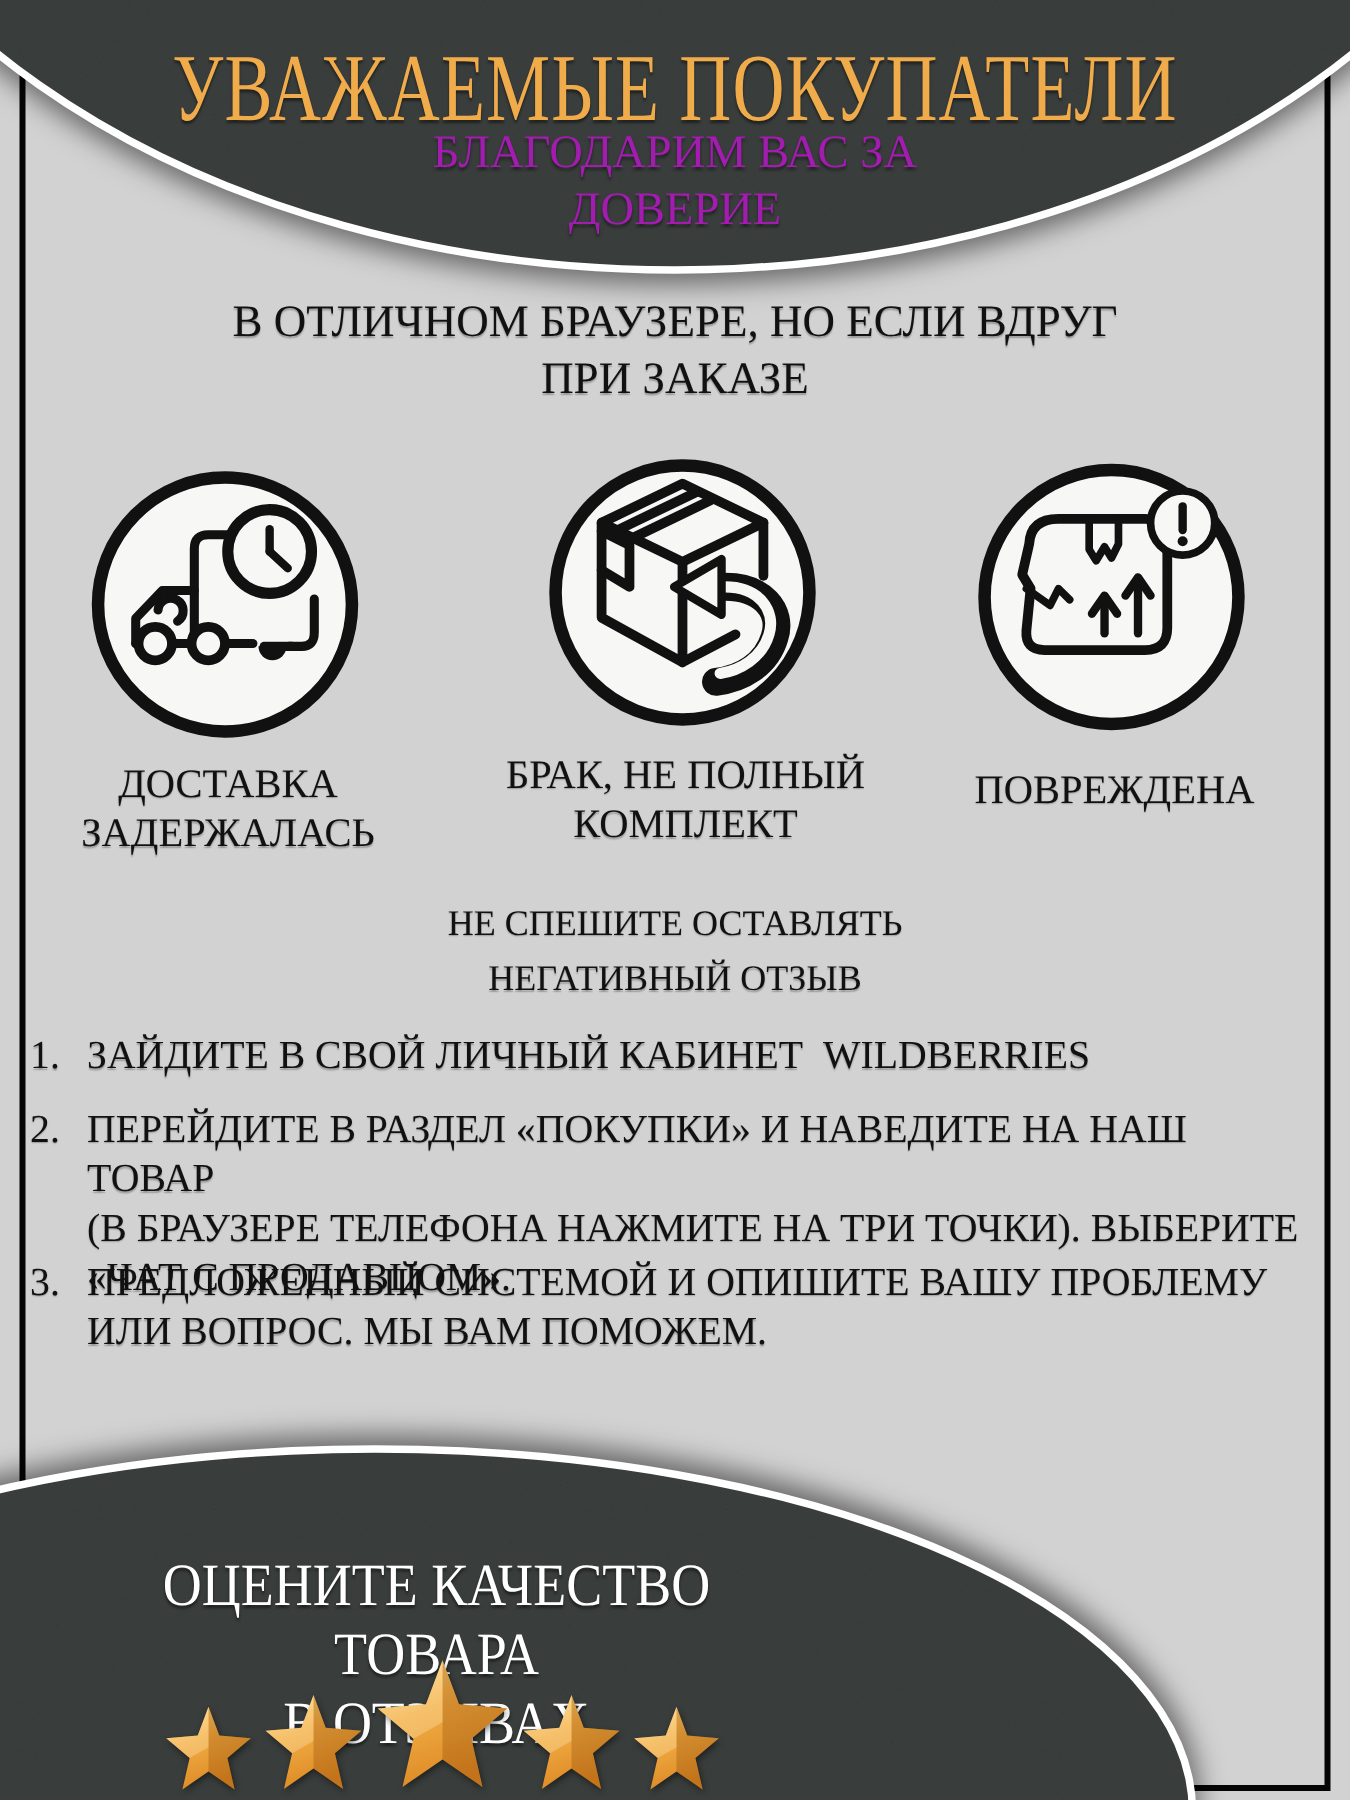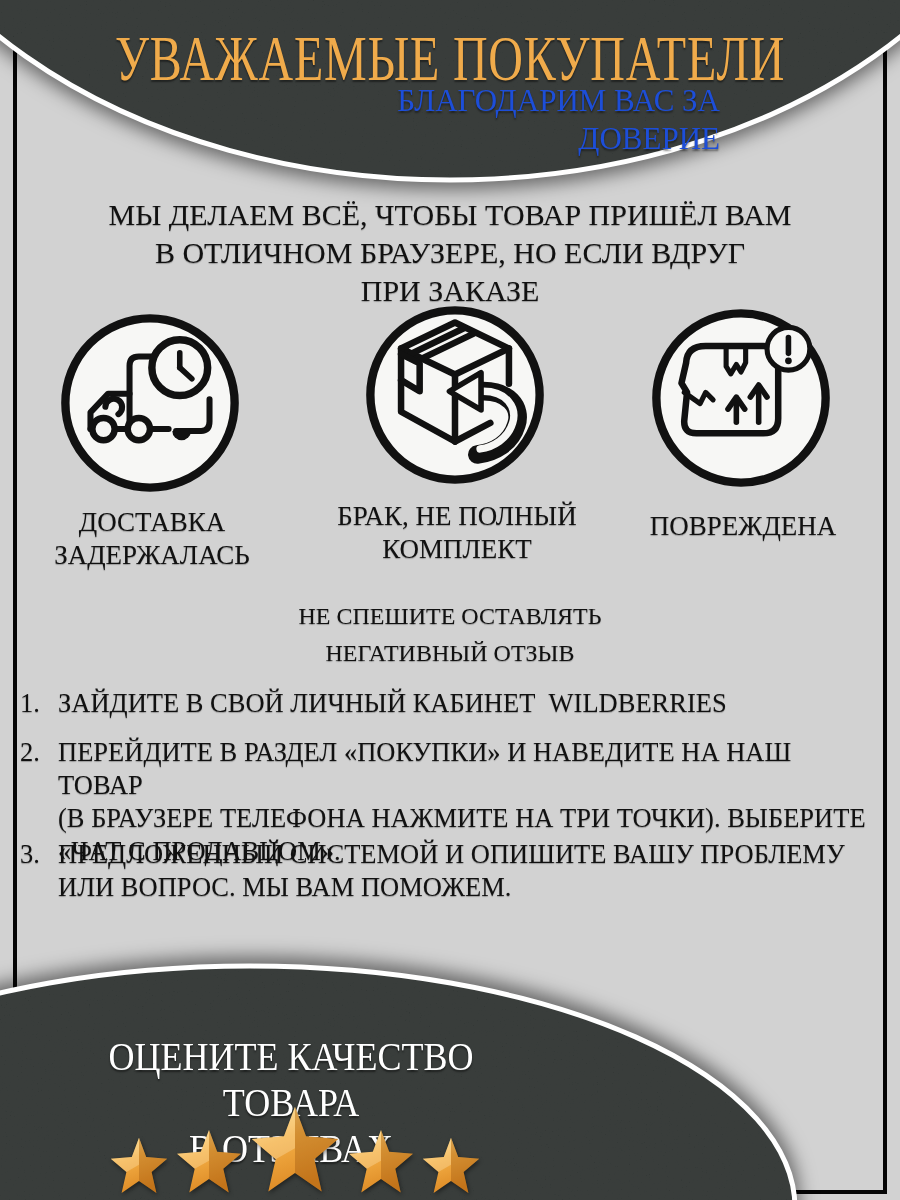--- a/index.html
+++ b/index.html
@@ -10,22 +10,22 @@
   
   .frame{left:13px;top:10px;width:866px;height:1176px;border:4px solid #050505;z-index:1;}
   
   .curve-svg{left:0;z-index:2;overflow:visible;}
   .hdr-shadow{filter:drop-shadow(0 7px 9px rgba(0,0,0,0.50));}
   .ftr-shadow{filter:drop-shadow(2px -7px 9px rgba(0,0,0,0.50));}
   
   .hdr-title{top:22px;left:0;width:900px;font-size:64px;letter-spacing:1px;
              transform:scaleX(0.75);transform-origin:450px 0;z-index:3;
              text-shadow:0 2px 2px rgba(0,0,0,0.45);}
-  .hdr-sub{top:82px;left:180px;width:540px;font-size:31px;line-height:38px;color:#1d4ed8;z-index:3;
-           text-shadow:0 2px 2px rgba(0,0,0,0.45);text-align:right;}
+  .hdr-sub{top:82px;left:180px;width:540px;font-size:31px;line-height:38px;color:#a21caf;z-index:3;
+           text-shadow:0 2px 2px rgba(0,0,0,0.45);}
   
   .intro{top:196px;left:50px;width:800px;font-size:30px;line-height:38px;z-index:3;
          text-shadow:0 1px 1px rgba(0,0,0,0.28);}
   
   .icon-svg{z-index:3;}
   .ic1{left:57px;top:310px;}
   .ic2{left:362px;top:302px;}
   .ic3{left:648px;top:305px;}
   .issue-label{font-size:27px;line-height:33px;z-index:3;text-shadow:0 1px 1px rgba(0,0,0,0.28);}
   .lb1{left:12px;top:506px;width:280px;}
@@ -83,21 +83,20 @@
     <rect x="0" y="0" width="900" height="270" clip-path="url(#fclip)" filter="url(#grain2)" opacity="0.07"></rect>
   </svg>
 
   <div class="abs center hdr-title" style="color:#f0ab4b;">УВАЖАЕМЫЕ ПОКУПАТЕЛИ</div>
   <div class="abs center hdr-sub">
     <div>БЛАГОДАРИМ ВАС ЗА</div>
     <div>ДОВЕРИЕ</div>
   </div>
 
   <div class="abs center intro">
-    <div>МЫ ДЕЛАЕМ ВСЁ, ЧТОБЫ ТОВАР ПРИШЁЛ ВАМ</div>
     <div>В ОТЛИЧНОМ БРАУЗЕРЕ, НО ЕСЛИ ВДРУГ</div>
     <div>ПРИ ЗАКАЗЕ</div>
   </div>
 
   <svg class="abs icon-svg ic1" width="186" height="186" viewBox="0 0 200 200">
     <circle cx="100" cy="100" r="91" fill="#f7f7f5" stroke="#111" stroke-width="9"></circle>
     <g fill="none" stroke="#111" stroke-width="6.5" stroke-linecap="round" stroke-linejoin="round">
       <path d="M78 128 V60 Q78 50 88 50 H106"></path>
       <path d="M36 128 V110 L55 90 H78"></path>
       <path d="M52 104 a9 9 0 1 1 14 8"></path>

